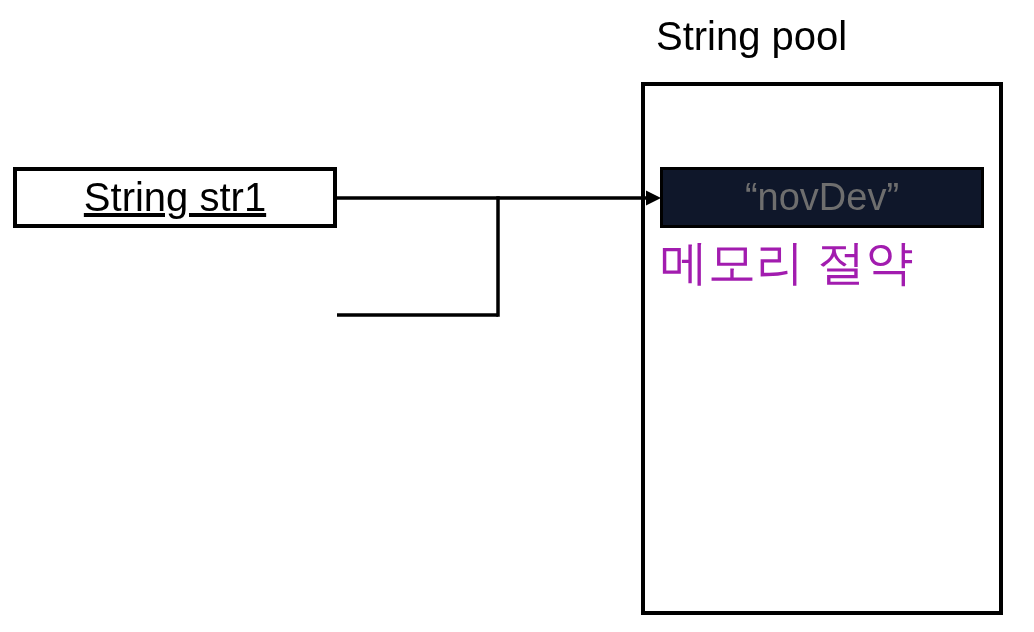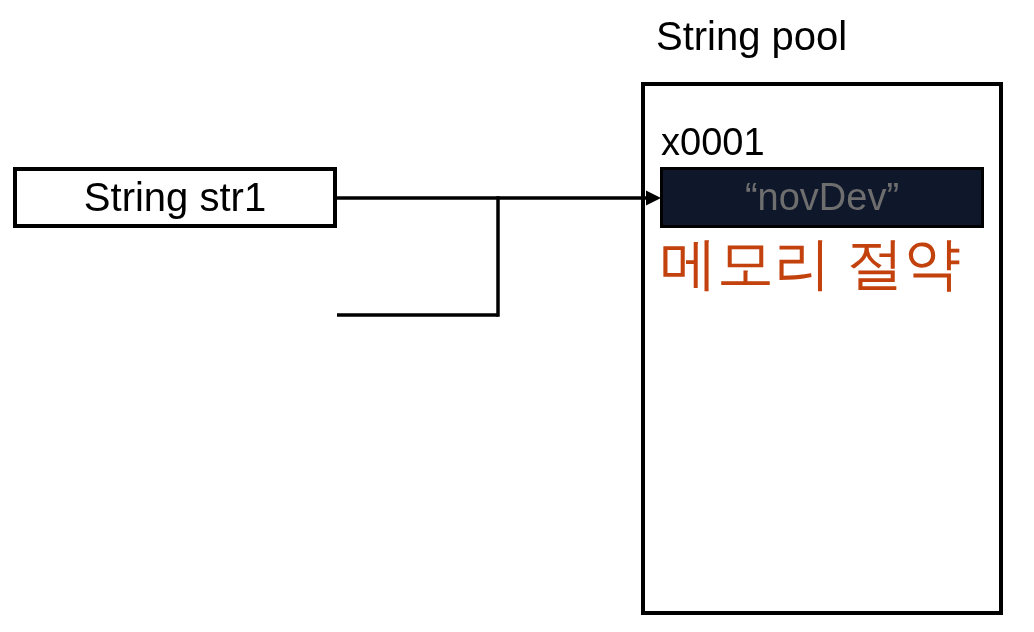--- a/index.html
+++ b/index.html
@@ -62,36 +62,36 @@
     font-size: 38px;
     color: #6e6e6e;
     white-space: nowrap;
   }
   .pool-caption {
     position: absolute;
     left: 660px;
     top: 238px;
     height: 50px;
     line-height: 50px;
-    font-size: 57px;
-    color: #c2410c;
+    font-size: 48px;
+    color: #a21caf;
     white-space: nowrap;
   }
   .ref-box {
     position: absolute;
     left: 13px;
     width: 324px;
     box-sizing: border-box;
     border: 4px solid #000000;
     background: #ffffff;
     display: flex;
     align-items: center;
     justify-content: center;
   }
-  .ref-box.str1 { top: 167px; height: 61px; }
+  .ref-box.str1 { top: 167px; height: 61px; text-decoration: underline; }
   .ref-box.str2 { top: 285px; height: 60px; }
   .ref-label {
     font-size: 40px;
     color: #000000;
     white-space: nowrap;
   }
   .connector-layer {
     position: absolute;
     left: 0;
     top: 0;
@@ -102,21 +102,20 @@
 </style>
 </head>
 <body>
 
 <div class="canvas">
 
   <div class="pool-title">String pool</div>
 
   <div class="pool-box"></div>
 
-  <div class="pool-address">x0001</div>
 
   <div class="value-box">
     <span class="value-text">“novDev”</span>
   </div>
 
   <div class="pool-caption">메모리 절약</div>
 
   <div class="ref-box str1">
     <span class="ref-label">String str1</span>
   </div>

